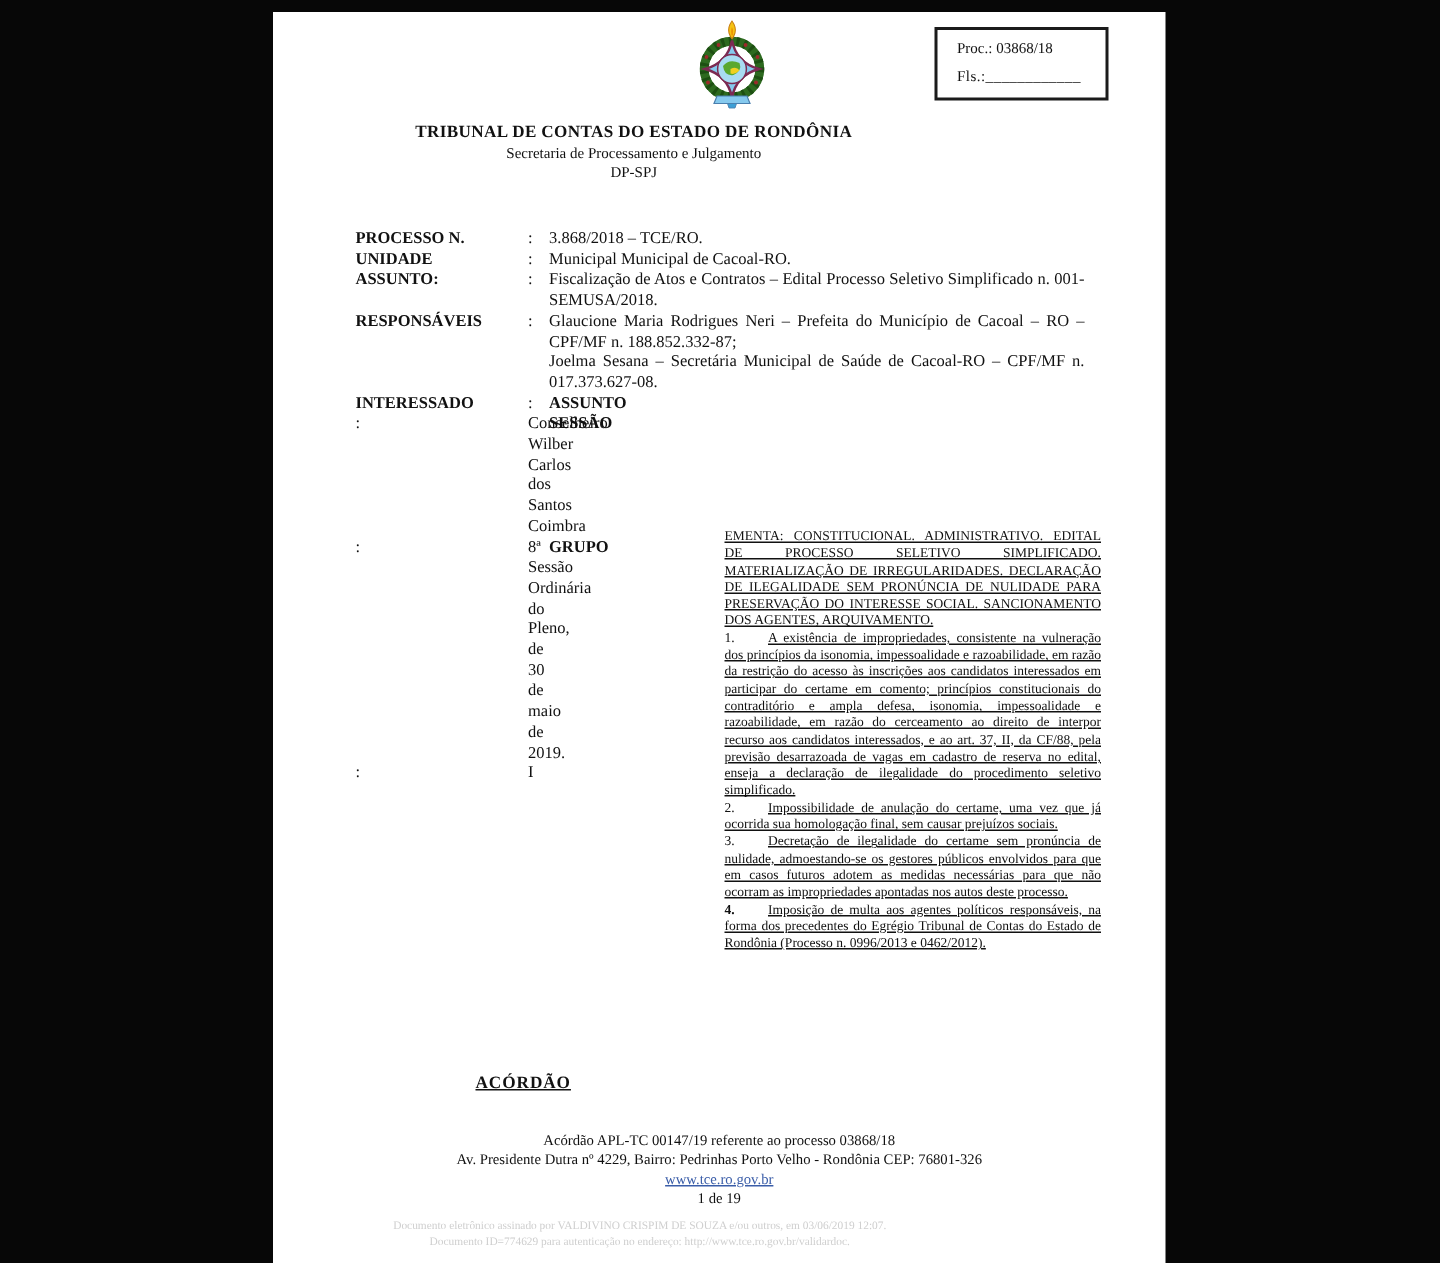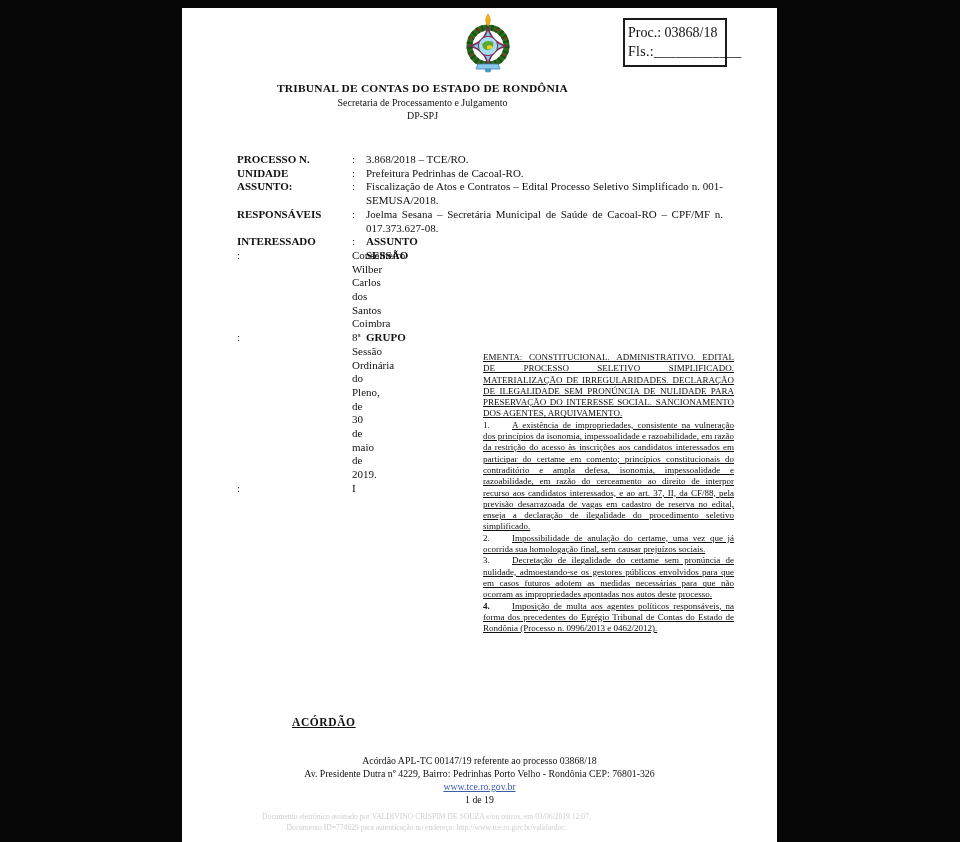--- a/index.html
+++ b/index.html
@@ -13,25 +13,25 @@
   }
   .page {
     position:absolute; left:182px; top:8px;
     width:595px; height:834px;
     background:#ffffff;
   }
   
   .emblem { position:absolute; left:278px; top:5px; width:56px; height:60px; }
   .procbox {
     position:absolute; left:441px; top:10px;
-    width:104px; height:49px;
+    width:116px; height:49px;
     border:2px solid #1b1b1b;
     box-sizing:border-box;
-    font-size:14px; line-height:12px;
-    padding:7px 0 0 3px;
+    font-size:10px; line-height:12px;
+    padding:7px 0 0 13px;
   }
   .procbox .fls { margin-top:7px; letter-spacing:0.3px; }
   .header { position:absolute; left:0; top:74px; width:481px; text-align:center; }
   .org   { font-size:11.4px; font-weight:bold; letter-spacing:0.25px; }
   .dept  { font-size:10px; margin-top:2.5px; }
   .divn  { font-size:10px; margin-top:2.5px; }
   
   .fields {
     position:absolute; left:55px; top:145px; width:486px;
     display:grid;
@@ -47,21 +47,21 @@
     position:absolute; left:301px; top:344px; width:251px;
     font-size:9px; line-height:11.3px;
     text-align:justify;
     text-decoration:underline;
   }
   .ementa p { margin:0; text-align:justify; }
   .em-num { display:inline-block; width:29px; }
   .em-num.bold { font-weight:bold; }
   
   .acordao {
-    position:absolute; left:110px; top:708px;
+    position:absolute; left:135px; top:708px;
     font-size:11.5px; font-weight:bold;
     text-decoration:underline;
     letter-spacing:0.6px;
   }
   
   .footer {
     position:absolute; left:0; top:747px; width:595px;
     text-align:center; font-size:9.8px; line-height:12.9px;
   }
   .footer a { text-decoration:underline; cursor:pointer; }
@@ -114,29 +114,30 @@
     <div class="divn">DP-SPJ</div>
   </div>
 
   <div class="fields">
     <div class="flabel">PROCESSO N.</div>
     <div class="fsep">:</div>
     <div class="fvalue">3.868/2018 – TCE/RO.</div>
 
     <div class="flabel">UNIDADE</div>
     <div class="fsep">:</div>
-    <div class="fvalue">Prefeitura Pedrinhas de Cacoal-RO.</div>
+    <div class="fvalue">Municipal Municipal de Cacoal-RO.</div>
 
     <div class="flabel">ASSUNTO:</div>
     <div class="fsep">:</div>
     <div class="fvalue">Fiscalização de Atos e Contratos – Edital Processo Seletivo Simplificado n. 001-SEMUSA/2018.</div>
 
     <div class="flabel">RESPONSÁVEIS</div>
     <div class="fsep">:</div>
     <div class="fvalue">
+      <p>Glaucione Maria Rodrigues Neri – Prefeita do Município de Cacoal – RO – CPF/MF n. 188.852.332-87;</p>
       <p>Joelma Sesana – Secretária Municipal de Saúde de Cacoal-RO – CPF/MF n. 017.373.627-08.</p>
     </div>
 
     <div class="flabel">INTERESSADO</div>
     <div class="fsep">:</div>
 
     <div class="flabel">ASSUNTO</div>
     <div class="fsep">:</div>
     <div class="fvalue">Conselheiro Wilber Carlos dos Santos Coimbra</div>
 

